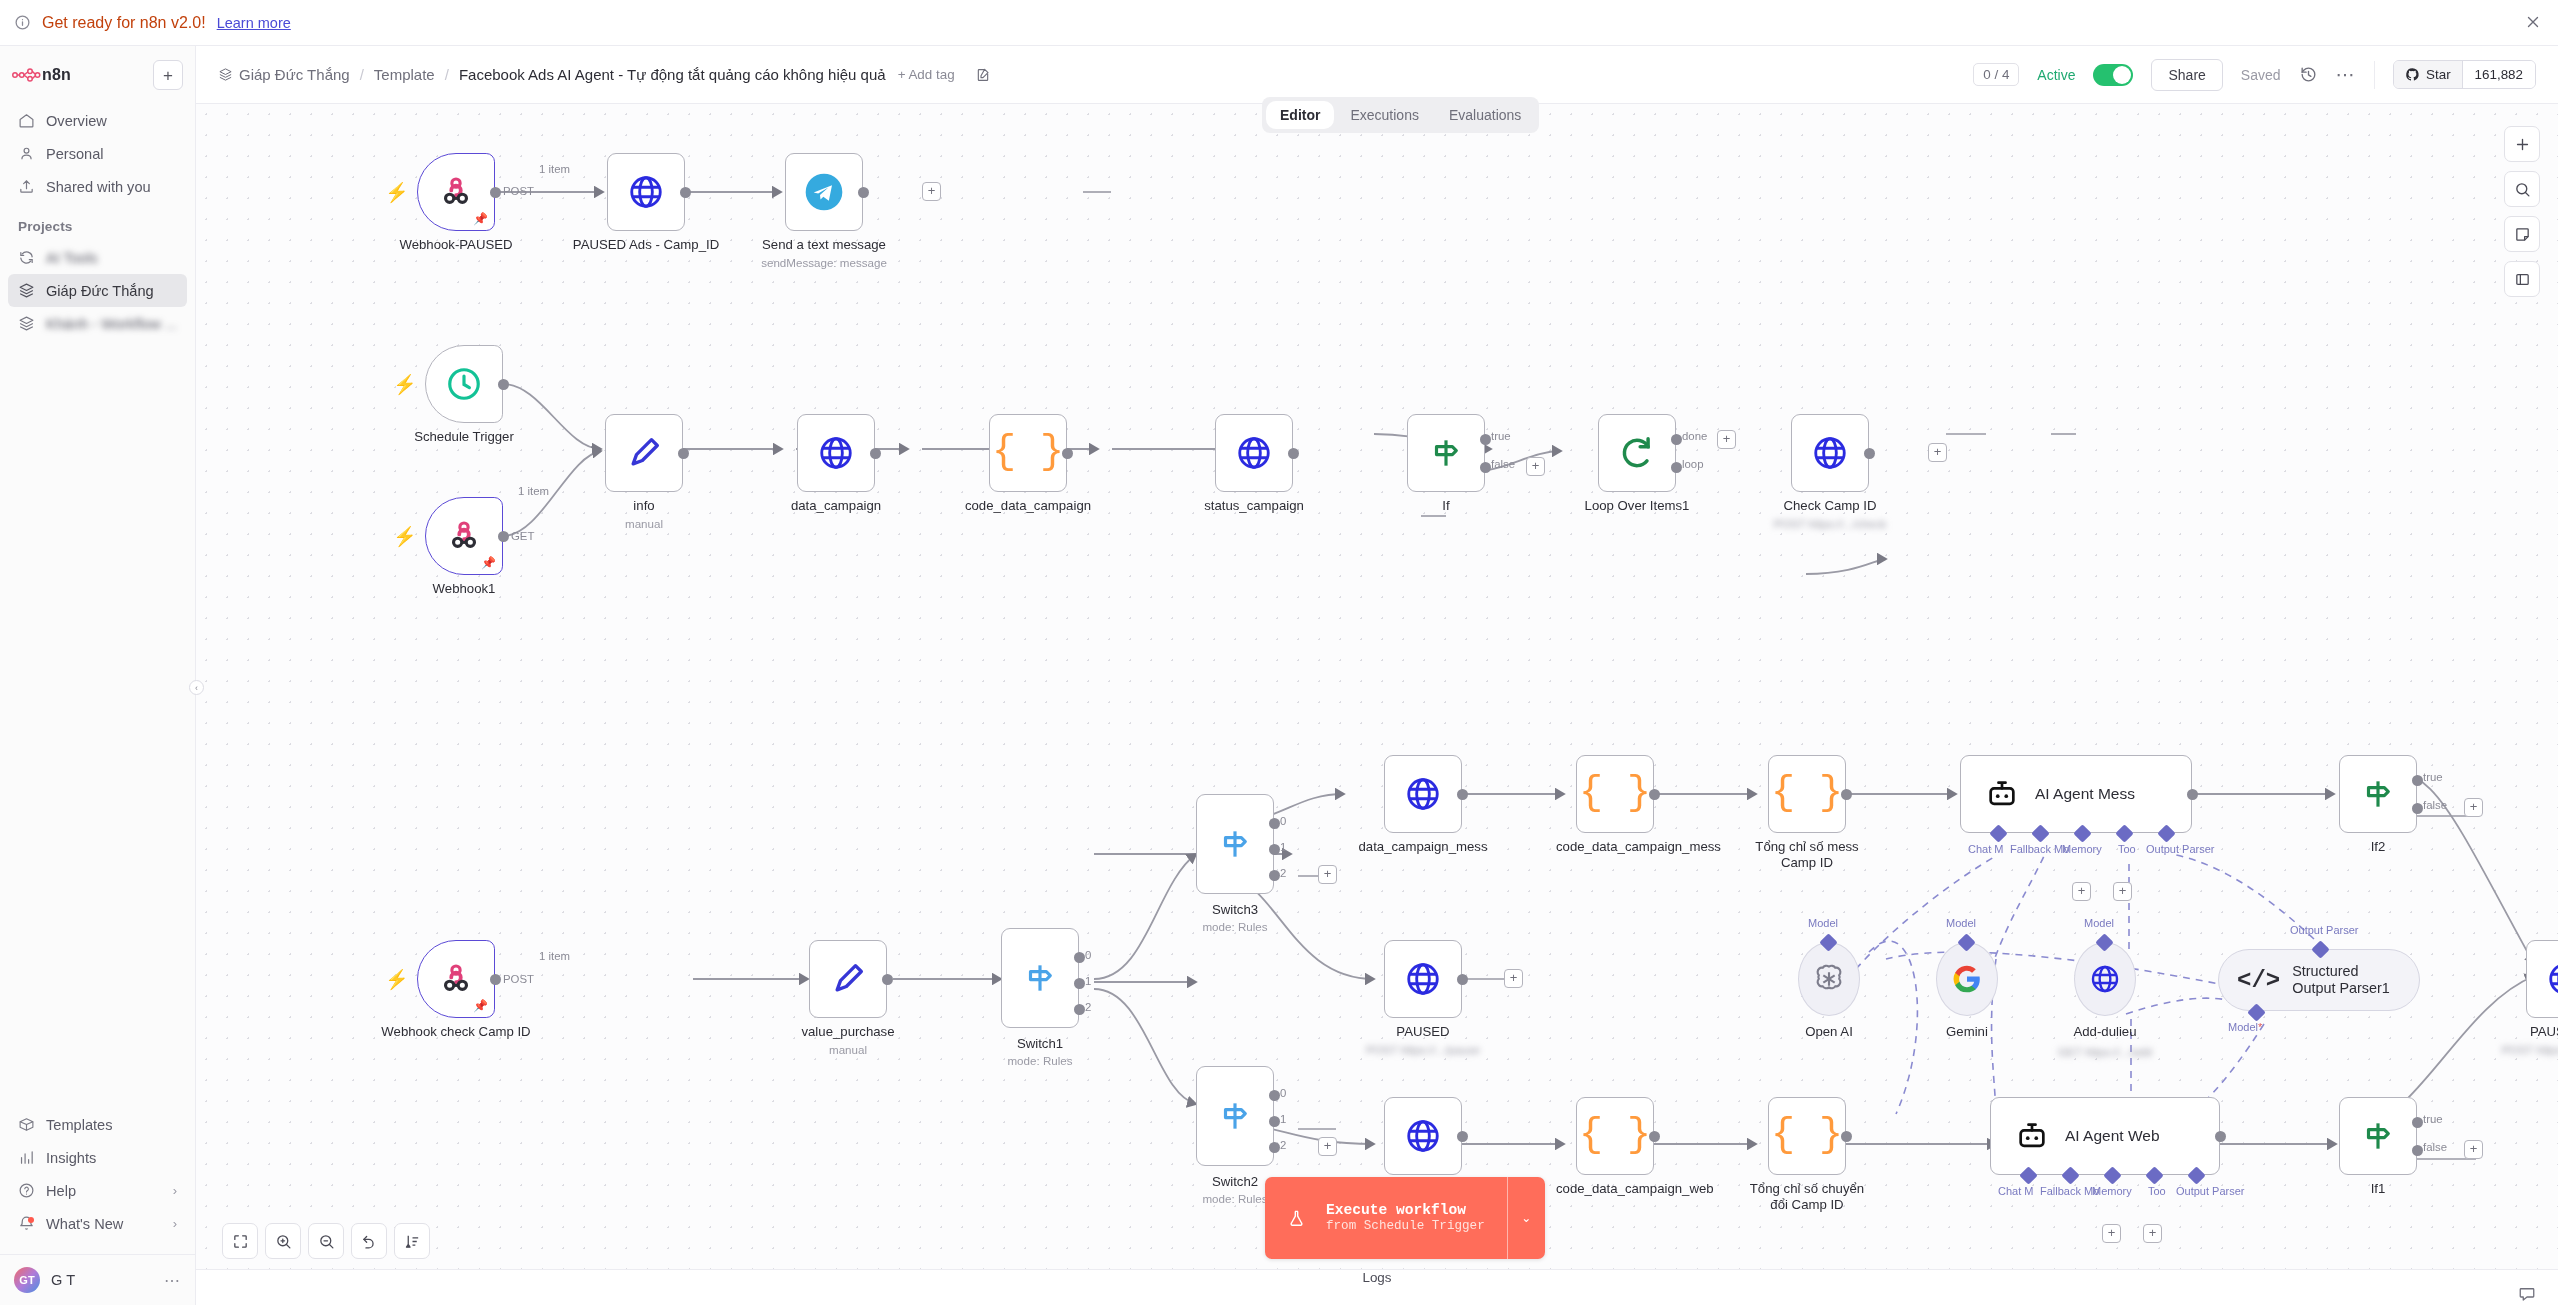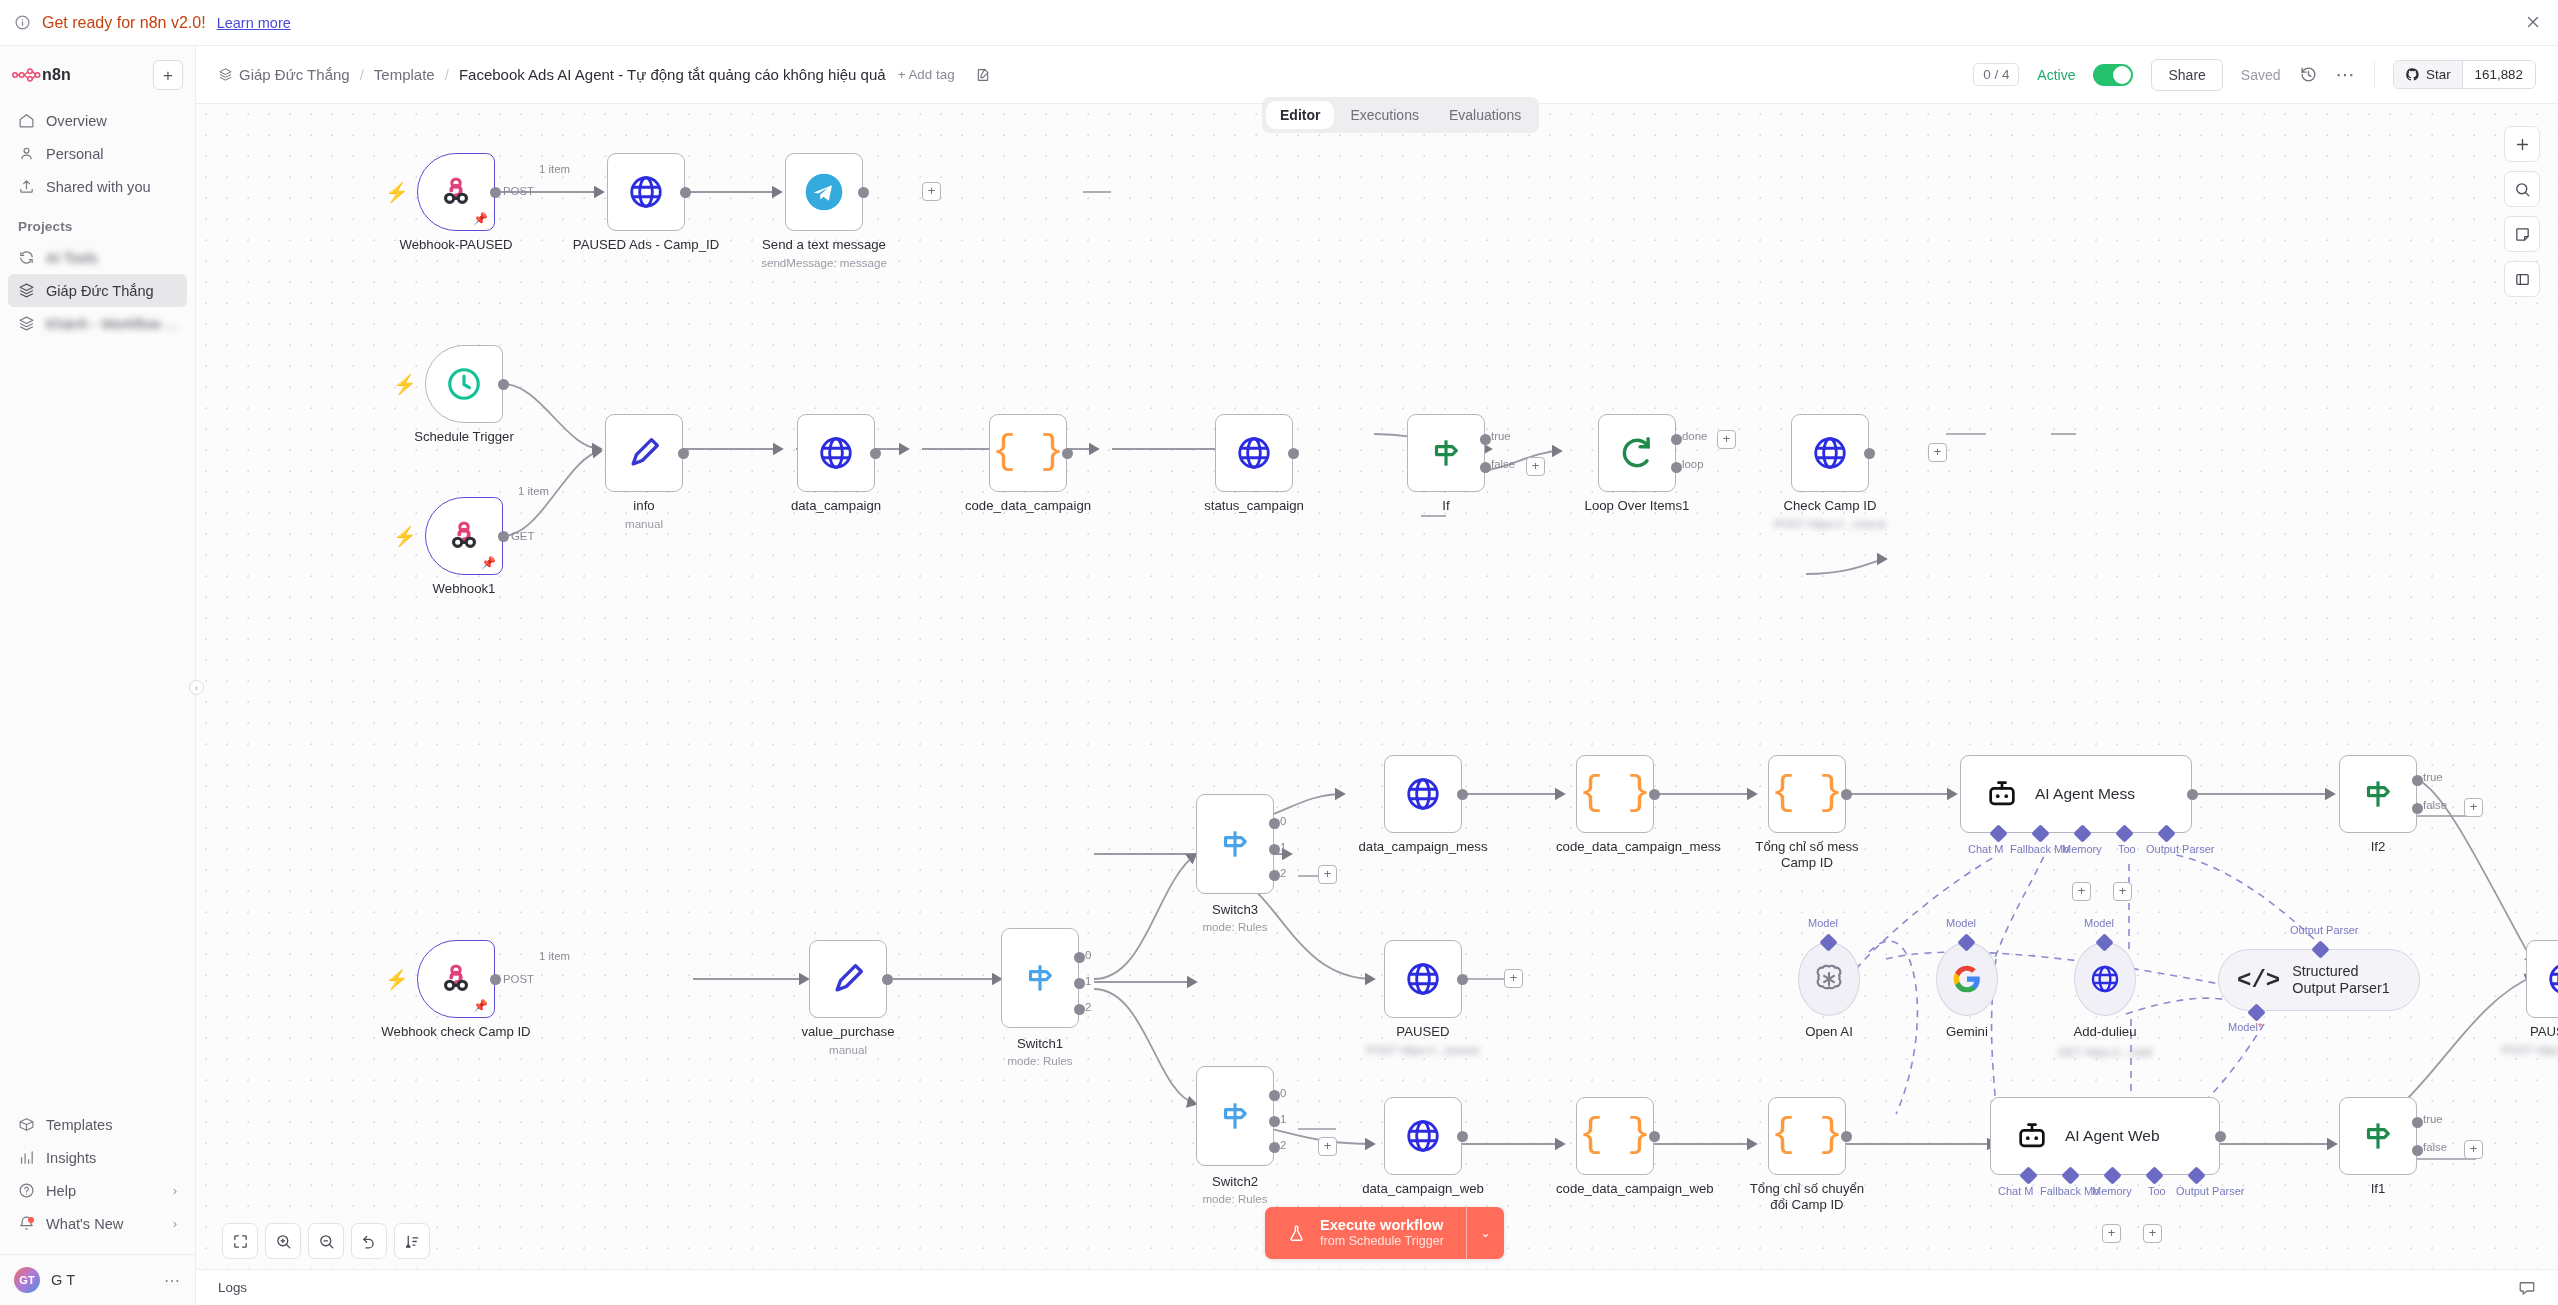--- a/index.html
+++ b/index.html
@@ -194,40 +194,40 @@
   #toolbar { position: absolute; left: 222px; bottom: 46px; display: flex; gap: 7px; z-index: 15; }
   .tbtn {
     width: 36px; height: 36px; background: #fff; border: 1px solid #e2e2e8; border-radius: 7px;
     display: flex; align-items: center; justify-content: center; cursor: pointer; color: #4a4a55;
   }
   #runbtn {
     position: absolute; left: 1265px; bottom: 46px; z-index: 15; display: flex;
     background: #ff6d5a; border-radius: 7px; overflow: hidden; cursor: pointer;
     box-shadow: 0 1px 4px rgba(0,0,0,.12);
   }
-  #runbtn .rmain { display: flex; align-items: center; gap: 14px; padding: 9px 22px; }
+  #runbtn .rmain { display: flex; align-items: center; gap: 20px; padding: 24px 22px; font-family: Liberation Mono, monospace; }
   #runbtn .rtxt1 { font-size: 14.6px; font-weight: 700; color: #fff; line-height: 1.25; }
   #runbtn .rtxt2 { font-size: 12.6px; color: #ffe3de; line-height: 1.25; }
   #runbtn .rcaret {
     width: 38px; display: flex; align-items: center; justify-content: center;
     border-left: 1px solid rgba(255,255,255,.5); color: #fff; font-size: 12px;
   }
 
   
   #rail { position: absolute; right: 18px; top: 126px; display: flex; flex-direction: column; gap: 9px; z-index: 15; }
   .rbtn {
     width: 36px; height: 36px; background: #fff; border: 1px solid #e2e2e8; border-radius: 7px;
     display: flex; align-items: center; justify-content: center; cursor: pointer; color: #4a4a55;
   }
 
   
   #logs {
     position: absolute; left: 196px; bottom: 0; width: 2362px; height: 36px;
     background: #fff; border-top: 1px solid #ececf1;
-    display: flex; align-items: center; padding: 0 22px; z-index: 16;
+    display: flex; align-items: center; padding: 0 22px; z-index: 16; flex-direction: column;
   }
   #logs .ltxt { font-size: 13.4px; color: #4a4a55; cursor: pointer; }
   #logs .lright { margin-left: auto; display: flex; align-items: center; gap: 10px; color: #6f6f7b; }
 </style>
 </head>
 <body>
 
 <div id="banner">
   <svg class="bi" viewBox="0 0 24 24" fill="none" stroke="#8a8a95" stroke-width="1.8">
     <circle cx="12" cy="12" r="9"></circle>

